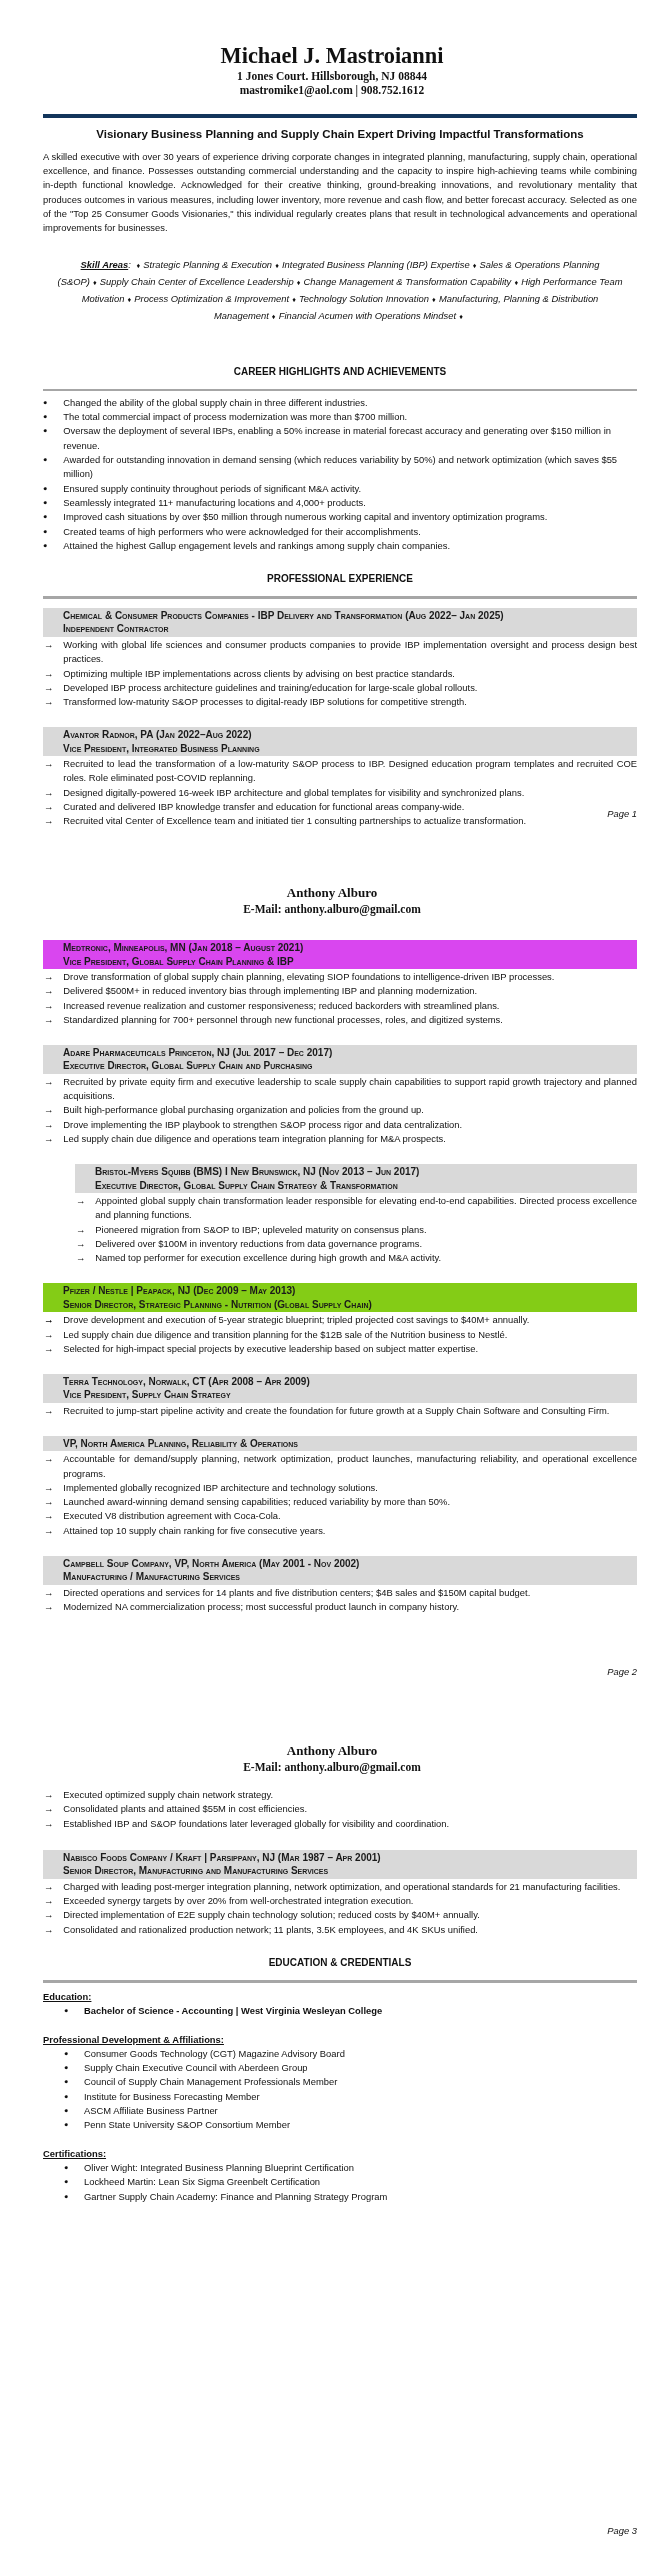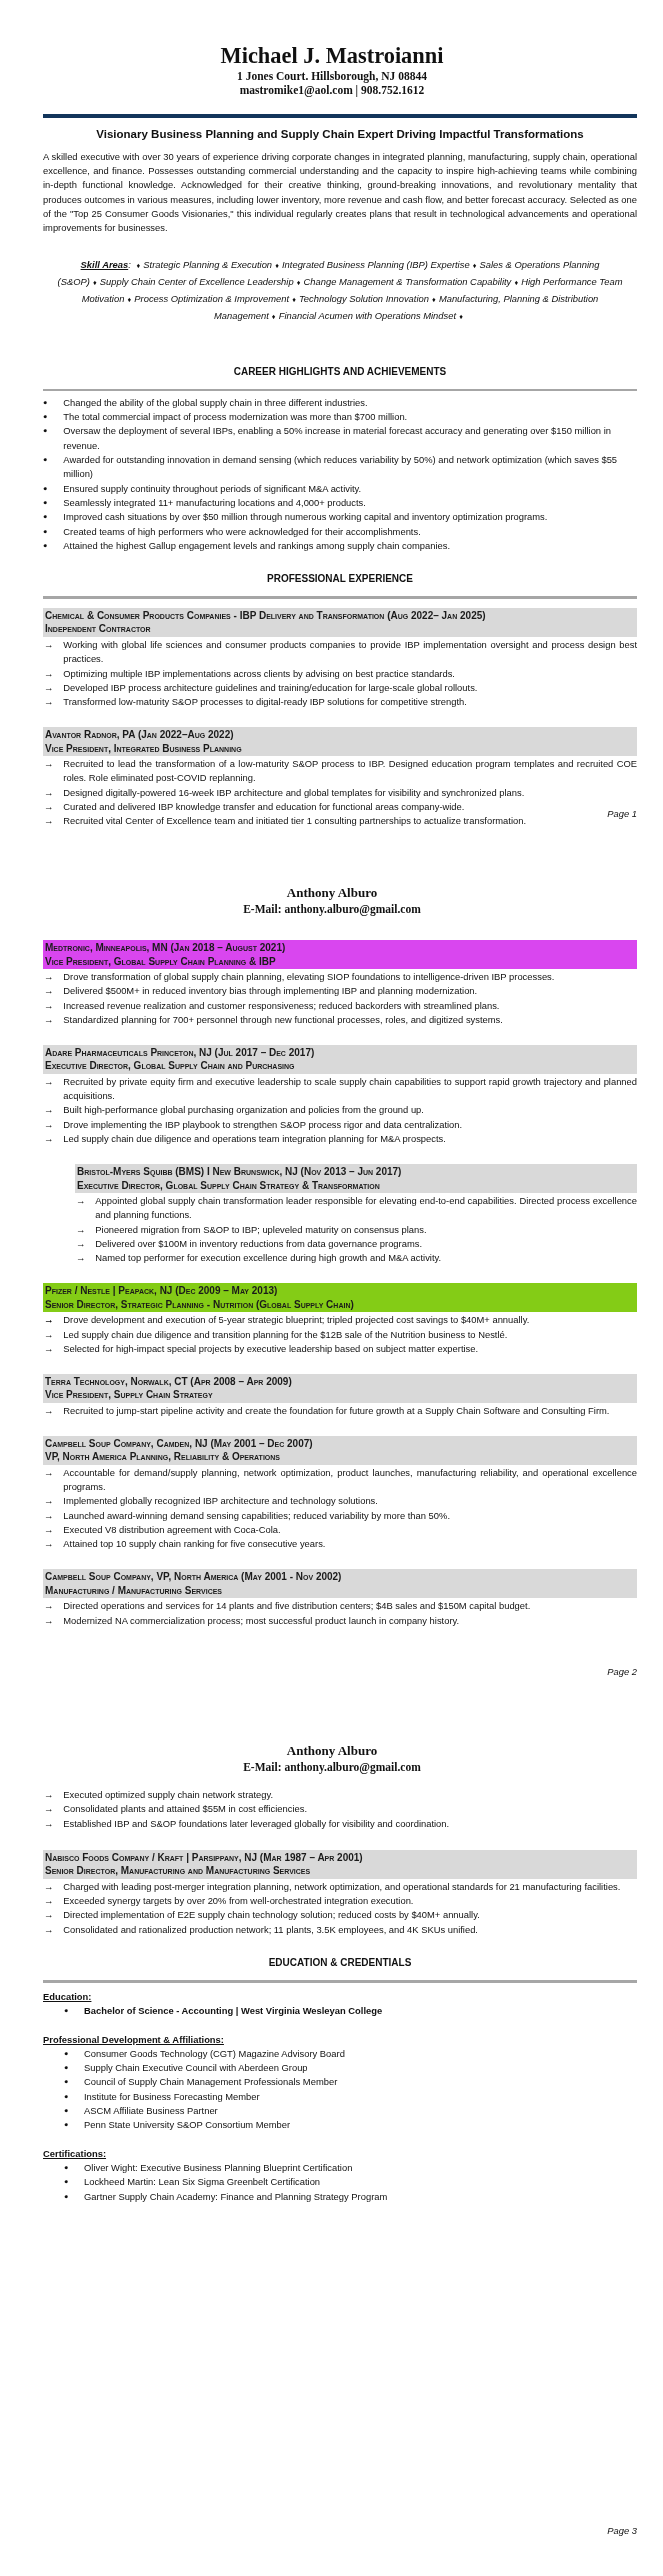--- a/index.html
+++ b/index.html
@@ -32,21 +32,21 @@
   .skills .diamond { font-style: normal; font-size: 7.3px; margin: 0 3.1px; }
 
   .section-title { text-align: center; font-weight: bold; font-size: 10px; line-height: 12.5px; }
 
   ul.dot-list { list-style: none; }
   ul.dot-list li { position: relative; padding-left: 20.3px; font-size: 9.4px; line-height: 14.3px; }
   ul.dot-list li .bullet { position: absolute; left: 0; top: 0; font-size: 7.3px; }
 
   .job-head {
     background: #d9d9d9;
-    padding: 1px 2px;
+    padding: 1px 20px;
     font-weight: bold;
     font-variant: small-caps;
     font-size: 10px;
     line-height: 13.5px;
     color: #1a1a1a;
   }
   ul.arrow-list { list-style: none; margin-top: 1px; }
   ul.arrow-list li { position: relative; padding-left: 20.3px; font-size: 9.4px; line-height: 14.3px; text-align: justify; }
   ul.arrow-list li .arrow { position: absolute; left: 1px; top: 0; }
 
@@ -184,21 +184,20 @@
         <div class="job-head" style="background: rgb(217, 217, 217);">
           <div>Terra Technology, Norwalk, CT (Apr 2008 – Apr 2009)</div>
           <div>Vice President, Supply Chain Strategy</div>
         </div>
         <ul class="arrow-list">
           <li><span class="arrow">→</span><span>Recruited to jump-start pipeline activity and create the foundation for future growth at a Supply Chain Software and Consulting Firm.</span></li>
         </ul>
       </div>
       <div style="margin-top: 17.7px;">
         <div class="job-head" style="background: rgb(217, 217, 217);">
-          <div>Campbell Soup Company, Camden, NJ (May 2001 – Dec 2007)</div>
           <div>VP, North America Planning, Reliability &amp; Operations</div>
         </div>
         <ul class="arrow-list">
           <li><span class="arrow">→</span><span>Accountable for demand/supply planning, network optimization, product launches, manufacturing reliability, and operational excellence programs.</span></li>
           <li><span class="arrow">→</span><span>Implemented globally recognized IBP architecture and technology solutions.</span></li>
           <li><span class="arrow">→</span><span>Launched award-winning demand sensing capabilities; reduced variability by more than 50%.</span></li>
           <li><span class="arrow">→</span><span>Executed V8 distribution agreement with Coca-Cola.</span></li>
           <li><span class="arrow">→</span><span>Attained top 10 supply chain ranking for five consecutive years.</span></li>
         </ul>
       </div>
@@ -257,21 +256,21 @@
         <li><span class="bullet">●</span><span>Consumer Goods Technology (CGT) Magazine Advisory Board</span></li>
         <li><span class="bullet">●</span><span>Supply Chain Executive Council with Aberdeen Group</span></li>
         <li><span class="bullet">●</span><span>Council of Supply Chain Management Professionals Member</span></li>
         <li><span class="bullet">●</span><span>Institute for Business Forecasting Member</span></li>
         <li><span class="bullet">●</span><span>ASCM Affiliate Business Partner</span></li>
         <li><span class="bullet">●</span><span>Penn State University S&amp;OP Consortium Member</span></li>
       </ul>
 
     <div class="sub-head" style="margin-top:14.6px;">Certifications:</div>
     <ul class="edu-list" id="cert-list">
-        <li><span class="bullet">●</span><span>Oliver Wight: Executive Business Planning Blueprint Certification</span></li>
+        <li><span class="bullet">●</span><span>Oliver Wight: Integrated Business Planning Blueprint Certification</span></li>
         <li><span class="bullet">●</span><span>Lockheed Martin: Lean Six Sigma Greenbelt Certification</span></li>
         <li><span class="bullet">●</span><span>Gartner Supply Chain Academy: Finance and Planning Strategy Program</span></li>
       </ul>
   </div>
 
   <div class="page-num" style="top:2525px;">Page 3</div>
 </div>
 
 
 </body></html>

